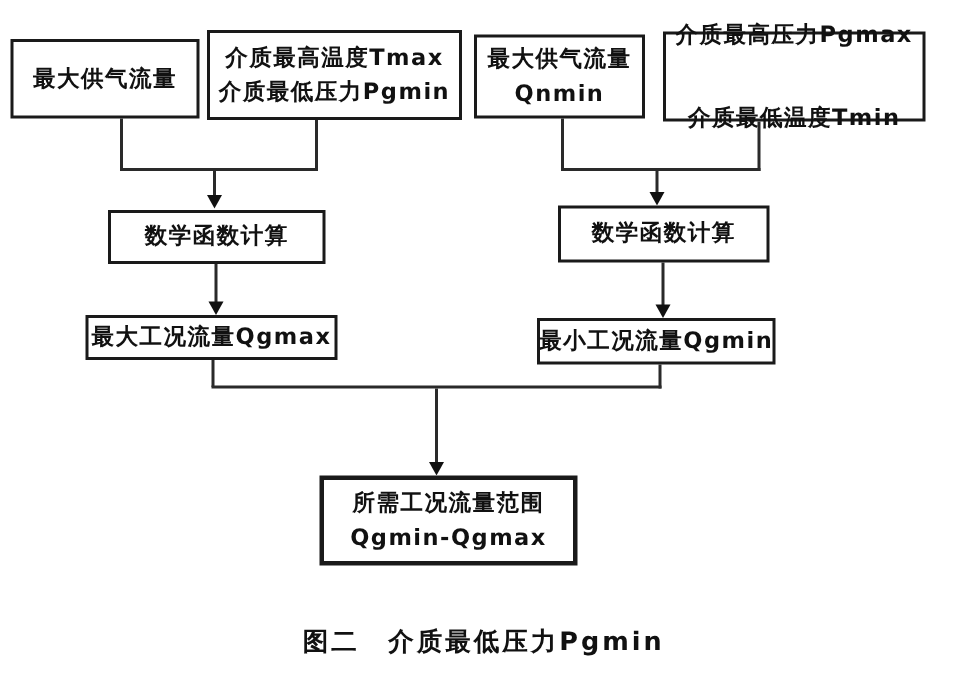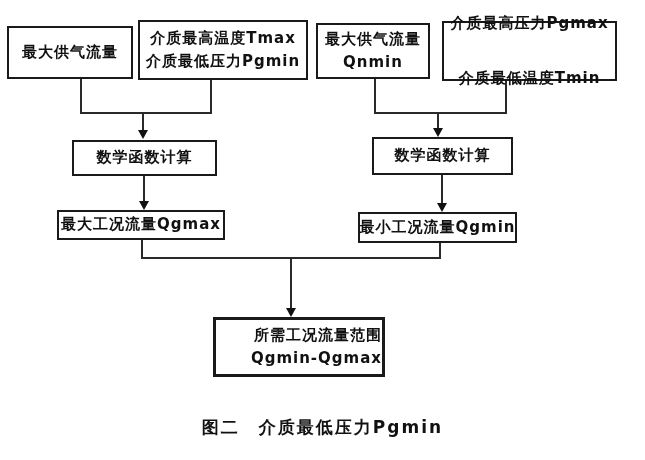--- a/index.html
+++ b/index.html
@@ -110,20 +110,20 @@
   <div class="node" style="left:358px; top:212px; width:159px; height:31px;">
     <span class="line">最小工况流量Qgmin</span>
   </div>
 
   <div class="vline" style="left:141px; top:240px; height:18px;"></div>
   <div class="vline" style="left:439px; top:243px; height:16px;"></div>
   <div class="hline" style="left:141px; top:257px; width:300px;"></div>
   <div class="vline" style="left:290px; top:259px; height:50px;"></div>
   <div class="arrow-head" style="left:286px; top:308px;"></div>
 
-  <div class="node thick" style="left:213px; top:317px; width:172px; height:60px;align-items:flex-end;">
+  <div class="node thick" style="left:213px; top:317px; width:172px; height:60px;">
     <span class="line">所需工况流量范围</span>
     <span class="line">Qgmin-Qgmax</span>
   </div>
 
   <div class="caption">图二　介质最低压力Pgmin</div>
 
 </div>
 
 </body></html>

